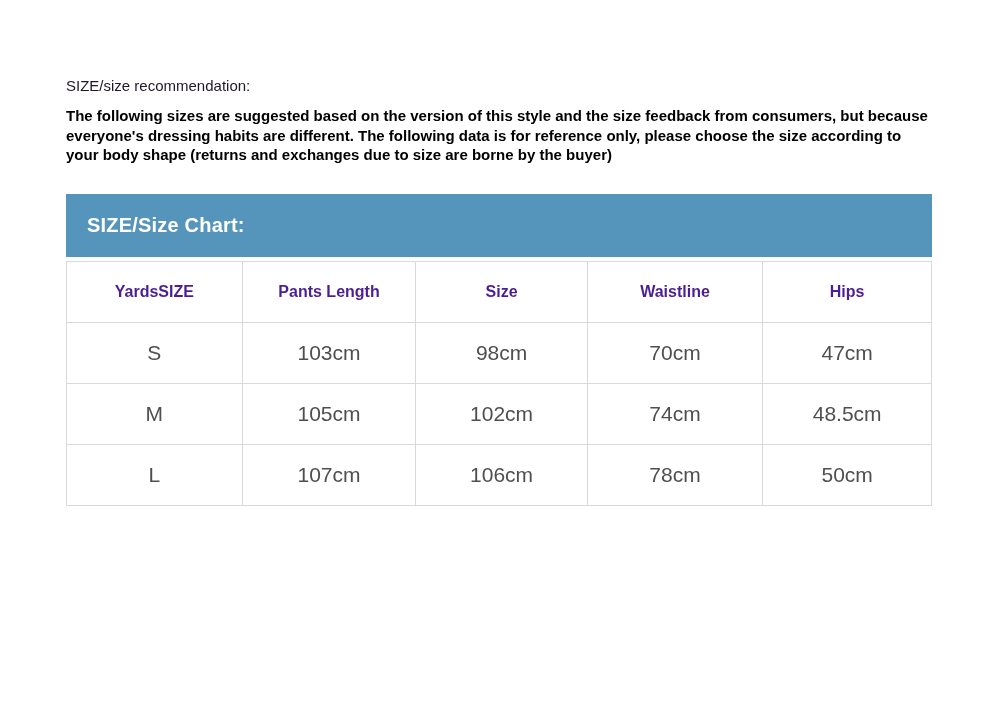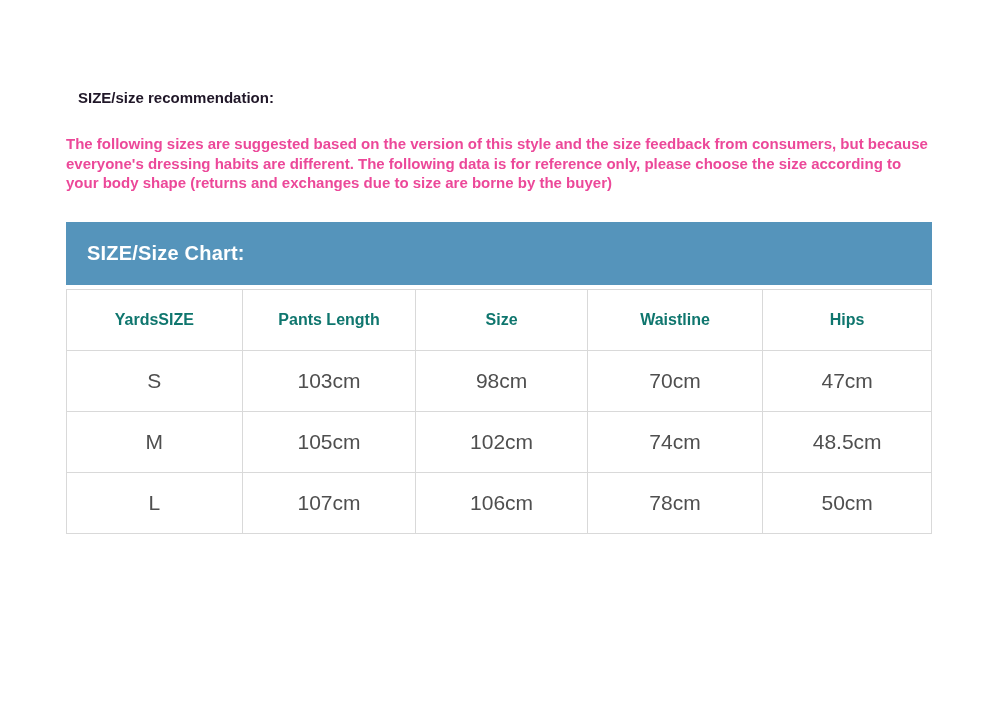--- a/index.html
+++ b/index.html
@@ -11,31 +11,31 @@
   }
   .page {
     position: relative;
     width: 1000px;
     height: 708px;
     background: #ffffff;
     padding: 78px 67px 0 66px;
     overflow: hidden;
   }
   .rec-heading {
-    margin: 12px;
+    margin: 0;
     font-size: 15px;
-    font-weight: bold;
+    font-weight: normal;
     color: #201728;
     line-height: 16px;
   }
   .rec-body {
-    margin: 28px 0 0 0;
+    margin: 12px 0 0 0;
     font-size: 15px;
     font-weight: bold;
-    color: #ec4899;
+    color: #000000;
     line-height: 19.5px;
     width: 867px;
   }
   .chart-title-bar {
     margin-top: 29px;
     width: 866px;
     height: 63px;
     background: #5594bb;
     display: flex;
     align-items: center;
@@ -58,21 +58,21 @@
     border: 1px solid #d9d9d9;
     text-align: center;
     vertical-align: middle;
     height: 61px;
     padding: 0;
     background: #ffffff;
   }
   .size-table th {
     font-size: 16px;
     font-weight: bold;
-    color: #0f766e;
+    color: #4c1d95;
   }
   .size-table td {
     font-size: 21px;
     font-weight: normal;
     color: #4f4f4f;
   }
 </style>
 </head>
 <body>
 

